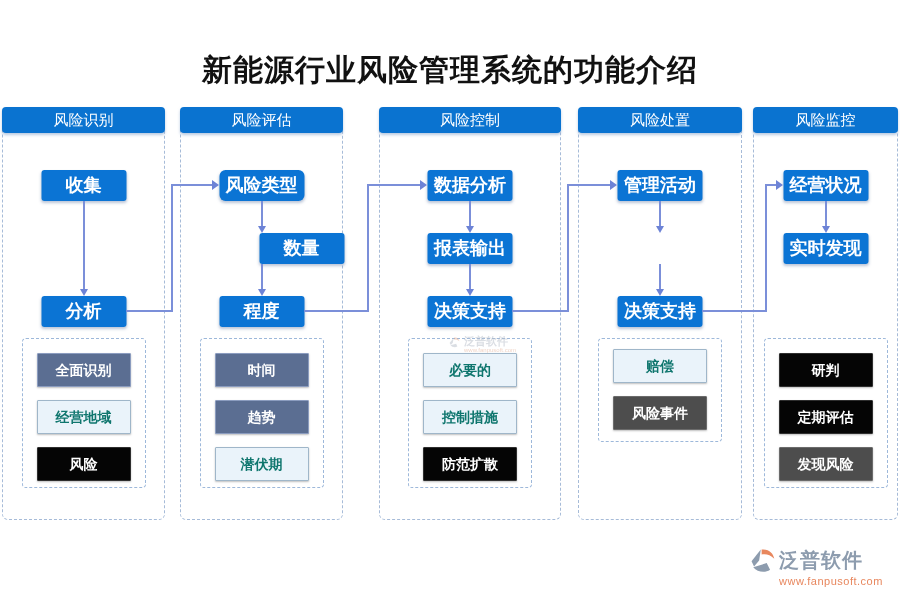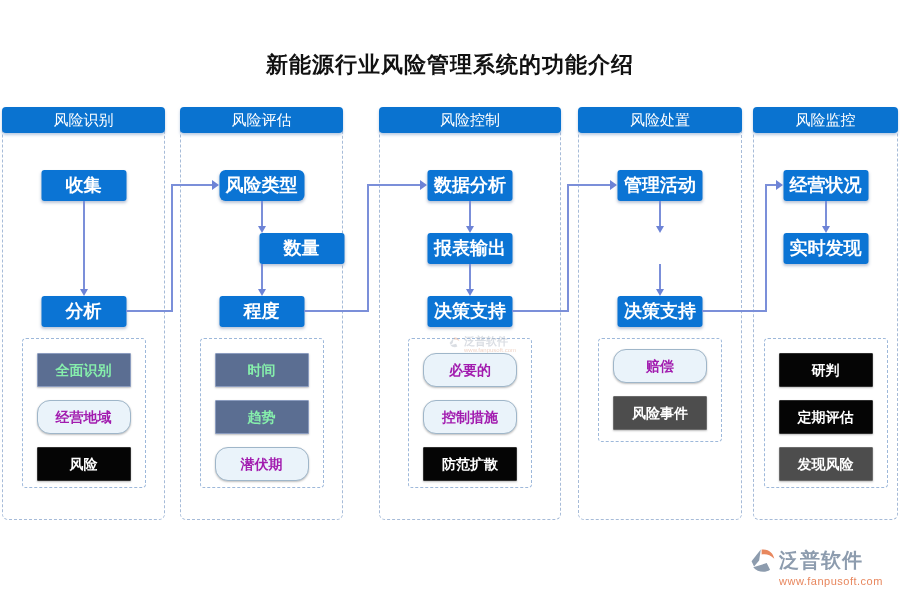--- a/index.html
+++ b/index.html
@@ -1,41 +1,41 @@
 <!DOCTYPE html>
 <html><head>
 <meta charset="utf-8">
 <style>
   html,body{margin:0;padding:0;background:#fff;}
   #canvas{position:relative;width:900px;height:600px;background:#fff;overflow:hidden;
           font-family:"Liberation Sans","DejaVu Sans",sans-serif;}
   #title{position:absolute;top:50px;left:0;width:100%;text-align:center;
          font-family:"Liberation Serif","DejaVu Serif",serif;font-weight:bold;
-         font-size:22px;color:#111;letter-spacing:1px;}
+         font-size:30px;color:#111;letter-spacing:1px;}
   .col{position:absolute;top:107px;height:413px;}
   .col-dash{position:absolute;top:13px;left:0;right:0;bottom:0;
             border:1px dashed #a6bbd8;border-radius:6px;}
   .col-header{position:absolute;top:0;left:0;right:0;height:26px;line-height:26px;
               background:#0a73d0;color:#fff;font-size:15px;text-align:center;
               border-radius:4px;box-shadow:0 2px 3px rgba(130,160,200,.55);}
   .fbox{position:absolute;left:50%;transform:translateX(-50%);width:85px;height:31px;
         line-height:31px;background:#0b74d4;color:#fff;font-size:18px;font-weight:bold;
         text-align:center;border-radius:3px;box-shadow:0 2px 3px rgba(60,90,140,.35);}
   .vline{position:absolute;left:calc(50% - 1px);width:2px;background:#7b8fd9;}
   .vhead{position:absolute;left:calc(50% - 4px);width:0;height:0;
          border-left:4px solid transparent;border-right:4px solid transparent;
          border-top:7px solid #6d83d6;}
   .group{position:absolute;left:50%;transform:translateX(-50%);width:124px;
          border:1px dashed #9db8da;border-radius:4px;
          display:flex;flex-direction:column;align-items:center;gap:13px;box-sizing:border-box;}
   .tag{width:92px;height:32px;line-height:32px;text-align:center;font-size:14px;
        font-weight:bold;border:1px solid #999;border-radius:1px;
        box-shadow:0 1px 2px rgba(0,0,0,.25);}
-  .tag[data-style="slate"]{background:#5b6e92;color:#86efac;border-color:#8b9cbf;}
-  .tag[data-style="light"]{background:#eaf3fa;color:#a21caf;border-color:#9fb6c9;border-radius:13px;}
+  .tag[data-style="slate"]{background:#5b6e92;color:#ffffff;border-color:#8b9cbf;}
+  .tag[data-style="light"]{background:#eaf3fa;color:#0f766e;border-color:#9fb6c9;}
   .tag[data-style="black"]{background:#050505;color:#fff;border-color:#2e2e2e;}
   .tag[data-style="dark"]{background:#4d4d4d;color:#fff;border-color:#6b6b6b;}
   .seg{position:absolute;background:#7b8fd9;}
   .seg.h{height:2px;} .seg.v{width:2px;}
   .rhead{position:absolute;width:0;height:0;border-top:5px solid transparent;
          border-bottom:5px solid transparent;border-left:7px solid #6d83d6;}
   #watermark{position:absolute;left:448px;top:336px;display:flex;gap:3px;align-items:flex-start;
              opacity:.5;pointer-events:none;}
   #watermark .wm-brand{font-size:11px;font-weight:bold;color:#b7bec9;line-height:11px;}
   #watermark .wm-url{font-size:6px;color:#e0a98f;line-height:7px;}

